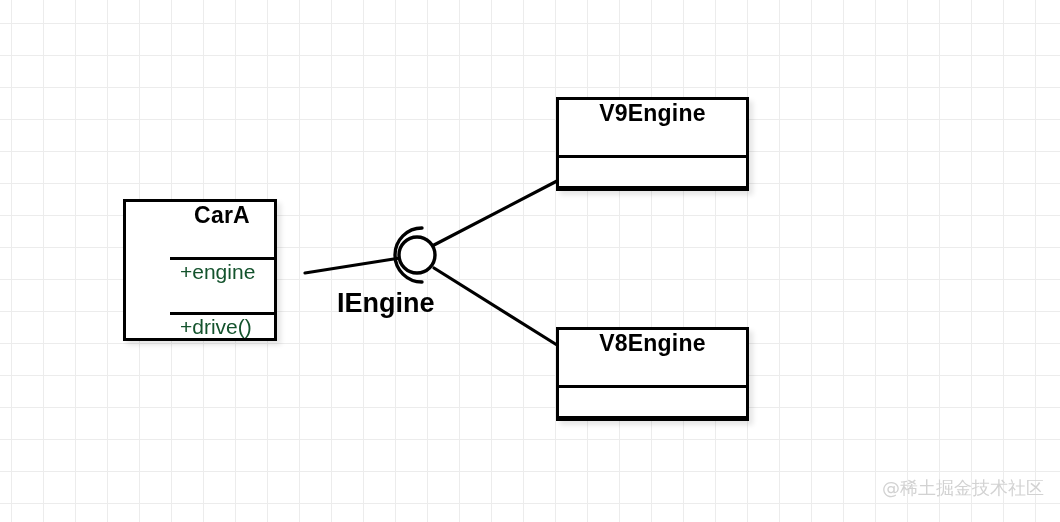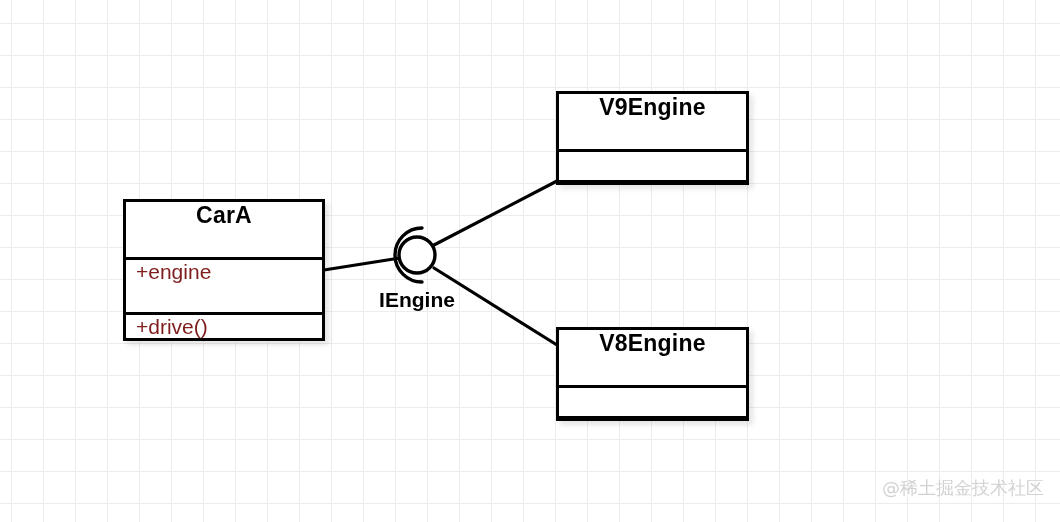--- a/index.html
+++ b/index.html
@@ -39,30 +39,31 @@
     justify-content: center;
     font-weight: bold;
     color: #000000;
     letter-spacing: 0.2px;
   }
   .uml-row {
     box-sizing: border-box;
     border-top: 3px solid #000000;
     display: flex;
     align-items: center;
-    color: #7f1d1d;
+    color: #14532d;
     margin-top: 28px;
   }
 
   
   #class-cara {
     left: 123px;
     top: 199px;
-    width: 202px;
+    width: 154px;
     height: 142px;
+    padding-left: 44px;
   }
   #class-cara .uml-title {
     height: 46px;
     font-size: 23px;
   }
   #class-cara .uml-row {
     height: 46px;
     padding-left: 10px;
     font-size: 21px;
   }
@@ -73,21 +74,21 @@
     width: 193px;
     height: 94px;
   }
   .engine-class .uml-title {
     height: 47px;
     font-size: 23px;
   }
   .engine-class .uml-row {
     height: 23px;
   }
-  #class-v9engine { top: 91px; }
+  #class-v9engine { top: 97px; }
   #class-v8engine { top: 327px; }
 
   
   #wires {
     position: absolute;
     left: 0;
     top: 0;
     width: 1060px;
     height: 522px;
     pointer-events: none;
@@ -99,22 +100,21 @@
     left: 378px;
     top: 216px;
     width: 80px;
     height: 80px;
   }
   #iface-label {
     position: absolute;
     left: 337px;
     top: 288px;
     width: 160px;
-    text-align: center;
-    font-size: 21px;
+    font-size: 27px;
     font-weight: bold;
     color: #000000;
   }
 
   
   #watermark {
     position: absolute;
     right: 16px;
     bottom: 22px;
     font-size: 18px;

